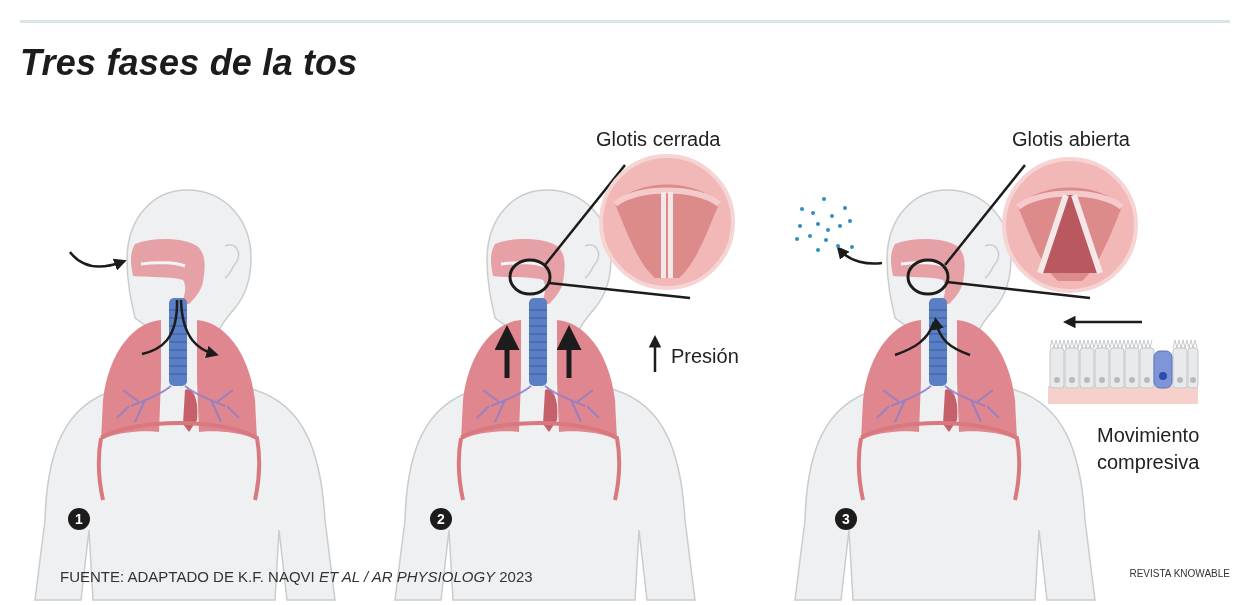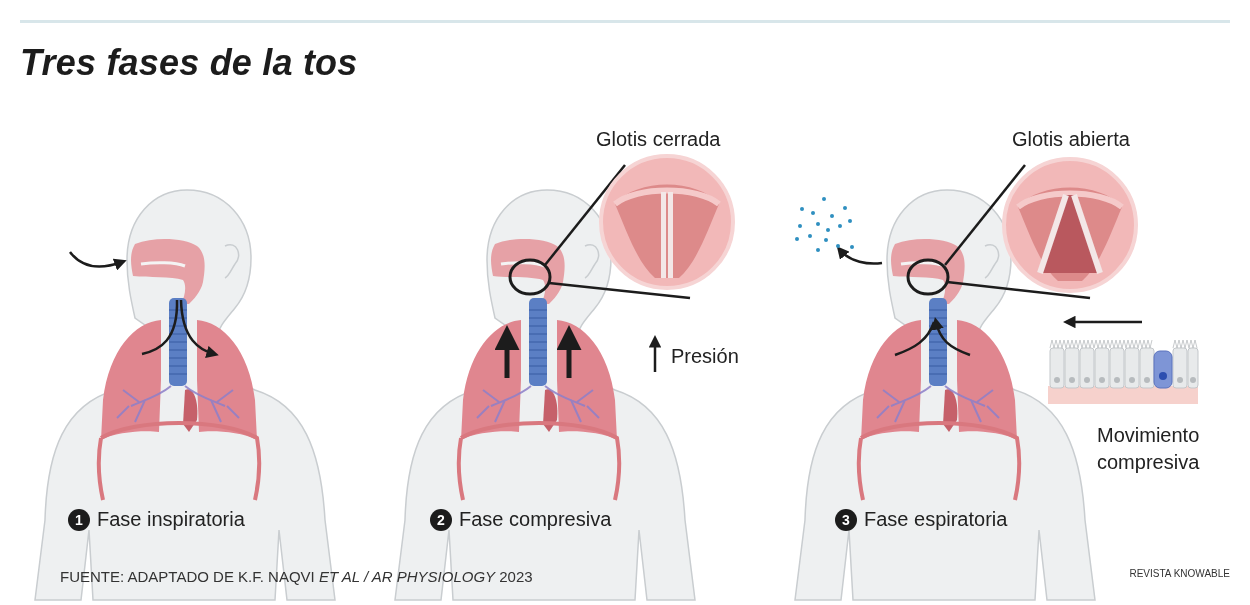--- a/index.html
+++ b/index.html
@@ -160,25 +160,22 @@
 <div class="label" style="left:596px; top:128px;">Glotis cerrada</div>
 <div class="label" style="left:1012px; top:128px;">Glotis abierta</div>
 <div class="label" style="left:671px; top:345px;">Presión</div>
 <div class="label two-line" style="left:1090px; top:422px;margin-left:7px;">
   <div>Movimiento</div>
   <div>compresiva</div>
 </div>
 
 <div class="phase" style="left:68px; top:508px;">
   <span class="num">1</span>
-  <span>Fase inspiratoria</span>
 </div>
 <div class="phase" style="left:430px; top:508px;">
   <span class="num">2</span>
-  <span>Fase compresiva</span>
 </div>
 <div class="phase" style="left:835px; top:508px;">
   <span class="num">3</span>
-  <span>Fase espiratoria</span>
 </div>
 
 <div class="source"><span>FUENTE: ADAPTADO DE K.F. NAQVI </span><i>ET AL / AR PHYSIOLOGY</i><span> 2023</span></div>
 <div class="brand">REVISTA KNOWABLE</div>
 
 </body></html>

